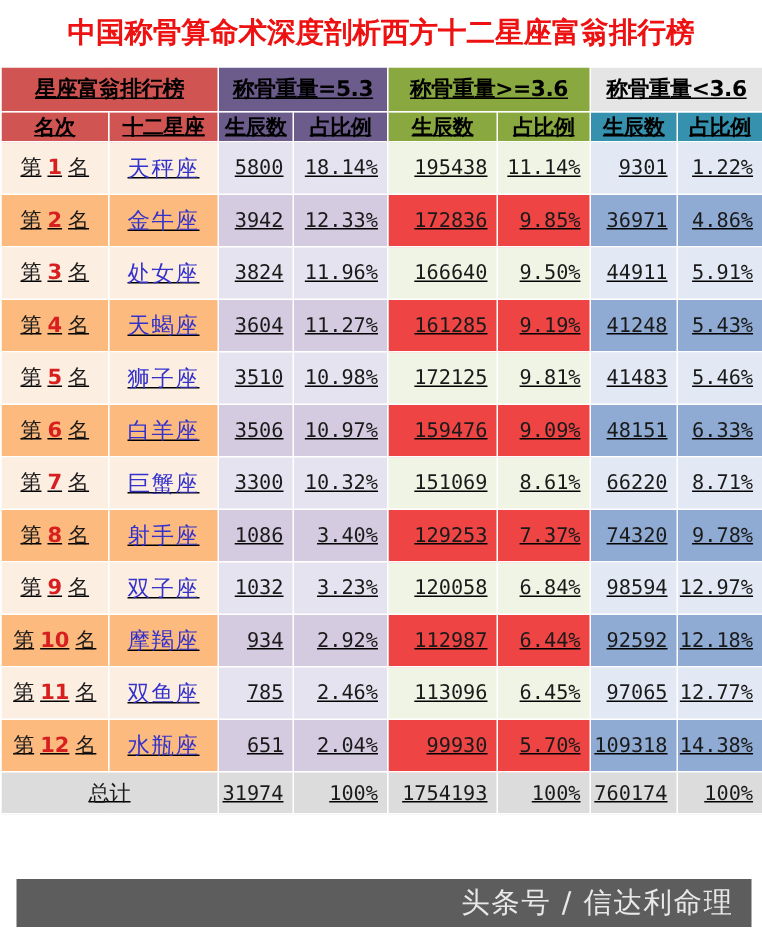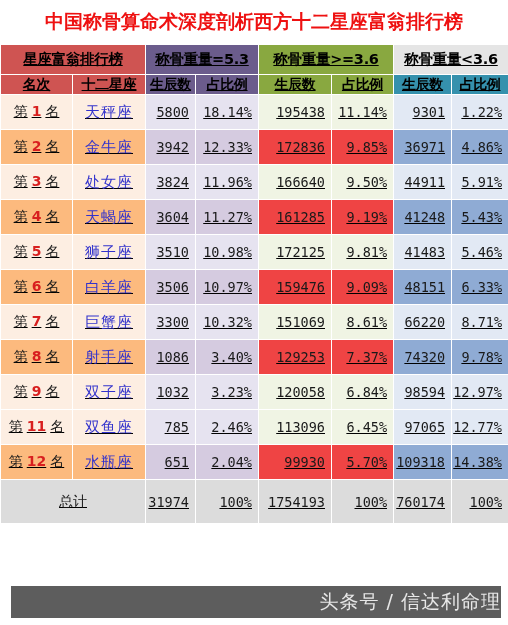--- a/index.html
+++ b/index.html
@@ -119,21 +119,21 @@
   .odd .bg-p { background: #e6e3f0; }
   .odd .bg-g { background: #f0f4e4; }
   .odd .bg-b { background: #e2e9f4; }
   
   .even .bg-o { background: #fcba7e; }
   .even .bg-p { background: #d5cbe0; }
   .even .bg-g { background: #ef4444; }
   .even .bg-b { background: #8fabd4; }
 
   
-  .trow { height: 44px; }
+  .trow { height: 28px; }
   .trow td { background: #dcdcdc; }
   .t-label {
     font-family: "DejaVu Sans", "Liberation Sans", sans-serif;
     font-size: 14px;
     color: #1a1a1a;
     text-align: center;
     vertical-align: middle;
   }
 
   
@@ -144,20 +144,21 @@
     width: 490px;
     height: 32px;
     background: #5d5d5d;
     display: flex;
     align-items: center;
     justify-content: flex-end;
   }
   #footer-text {
     color: #e8e8e8;
     font-size: 19px;
+    padding-right: 12px;
     white-space: nowrap;
     font-family: "DejaVu Sans", "Liberation Sans", sans-serif;
     letter-spacing: 1px;
     text-align: right;
   }
 </style>
 </head>
 <body>
 
 <div id="title-bar">
@@ -277,20 +278,30 @@
       <tr class="drow odd">
         <td class="c-rank bg-o"><span>第</span><span class="num">9</span><span>名</span></td>
         <td class="c-sign bg-o">双子座</td>
         <td class="c-num bg-p">1032</td>
         <td class="c-num bg-p">3.23%</td>
         <td class="c-num bg-g">120058</td>
         <td class="c-num bg-g">6.84%</td>
         <td class="c-num bg-b">98594</td>
         <td class="c-num bg-b">12.97%</td>
       </tr>
+      <tr class="drow even">
+        <td class="c-rank bg-o"><span>第</span><span class="num">10</span><span>名</span></td>
+        <td class="c-sign bg-o">摩羯座</td>
+        <td class="c-num bg-p">934</td>
+        <td class="c-num bg-p">2.92%</td>
+        <td class="c-num bg-g">112987</td>
+        <td class="c-num bg-g">6.44%</td>
+        <td class="c-num bg-b">92592</td>
+        <td class="c-num bg-b">12.18%</td>
+      </tr>
       <tr class="drow odd">
         <td class="c-rank bg-o"><span>第</span><span class="num">11</span><span>名</span></td>
         <td class="c-sign bg-o">双鱼座</td>
         <td class="c-num bg-p">785</td>
         <td class="c-num bg-p">2.46%</td>
         <td class="c-num bg-g">113096</td>
         <td class="c-num bg-g">6.45%</td>
         <td class="c-num bg-b">97065</td>
         <td class="c-num bg-b">12.77%</td>
       </tr>

